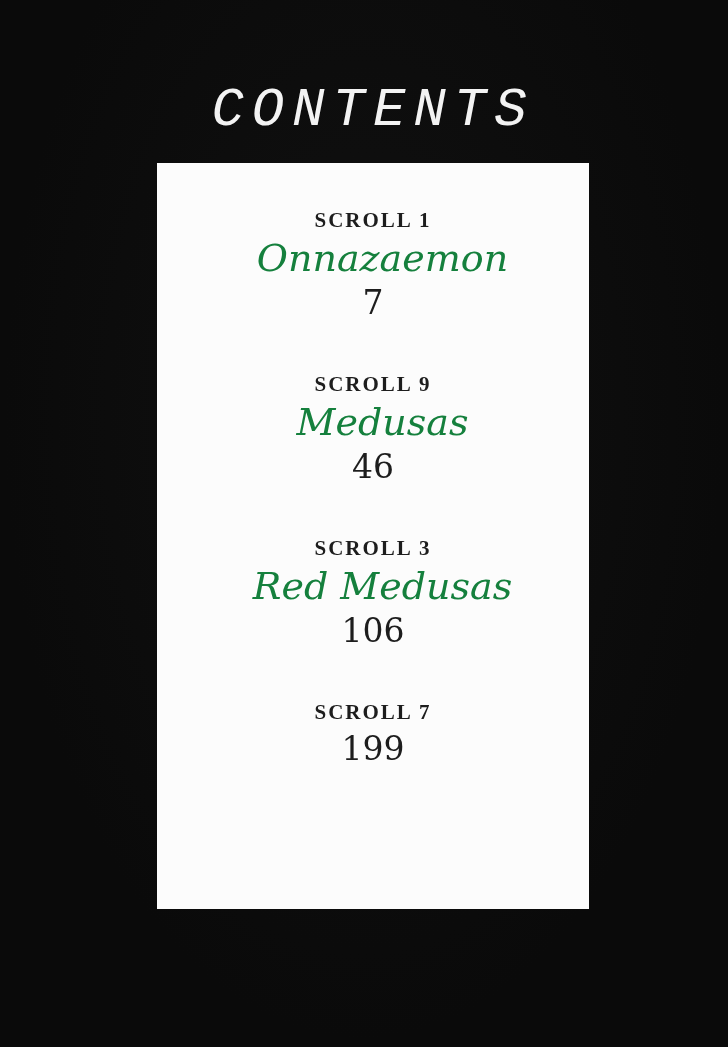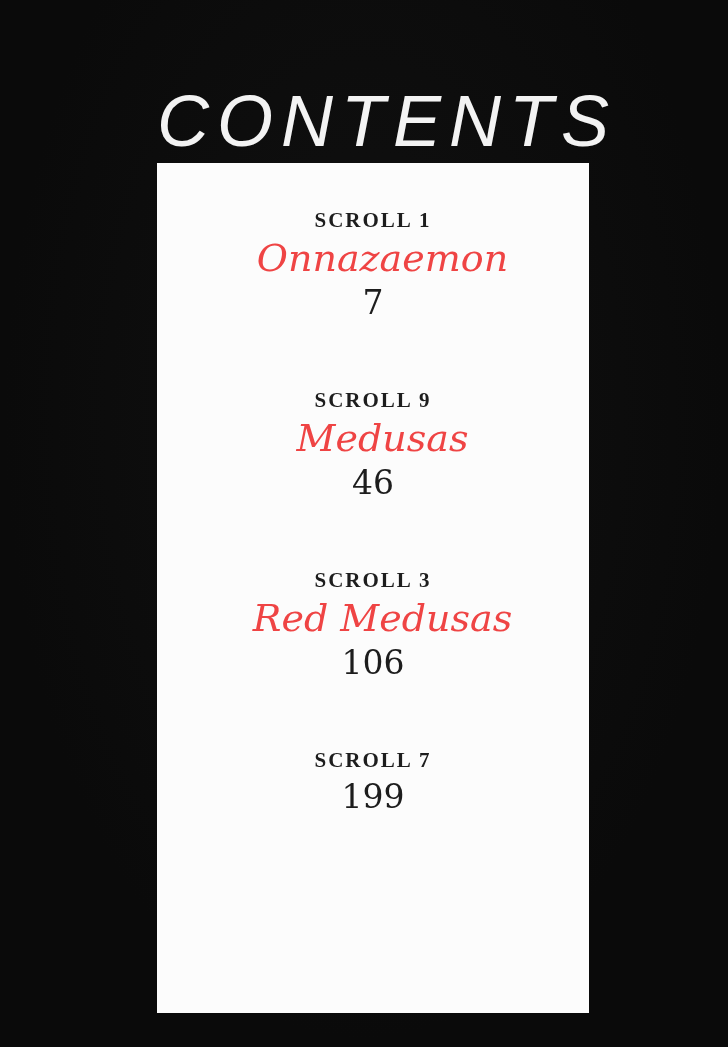--- a/index.html
+++ b/index.html
@@ -15,41 +15,41 @@
       radial-gradient(ellipse at 50% 40%, rgba(30,30,30,0.35), rgba(0,0,0,0) 70%);
     overflow: hidden;
     font-family: "DejaVu Serif", serif;
   }
   .book-title {
     position: absolute;
     left: 157px;
     top: 80px;
     width: 432px;
     text-align: center;
-    font-family: Liberation Sans, sans-serif;
+    font-family: Liberation Mono, monospace;
     font-style: italic;
-    font-size: 72px;
+    font-size: 54px;
     font-weight: 400;
     letter-spacing: 8px;
     color: #f3f3f3;
     white-space: nowrap;
   }
   .contents-panel {
     position: absolute;
     left: 157px;
     top: 163px;
     width: 432px;
-    height: 850px;
+    height: 746px;
     background: #fcfcfc;
     box-sizing: border-box;
     padding-top: 42px;
     display: flex;
     flex-direction: column;
     align-items: center;
-    gap: 60px;
+    gap: 44px;
   }
   .entry {
     display: flex;
     flex-direction: column;
     align-items: center;
     text-align: center;
   }
   .entry-label {
     font-family: "Liberation Serif", serif;
     font-weight: 700;
@@ -58,21 +58,21 @@
     letter-spacing: 2px;
     color: #1d1d1d;
   }
   .entry-label:empty { display: none; }
   .entry-title {
     font-family: "DejaVu Serif", serif;
     font-style: italic;
     font-size: 38px;
     line-height: 46px;
     font-weight: 400;
-    color: #ef4444;
+    color: #15803d;
     white-space: nowrap;
     margin-left: 19px;
   }
   .entry-page {
     font-family: "DejaVu Serif", serif;
     font-size: 33px;
     line-height: 44px;
     color: #1d1d1d;
   }
 </style>

